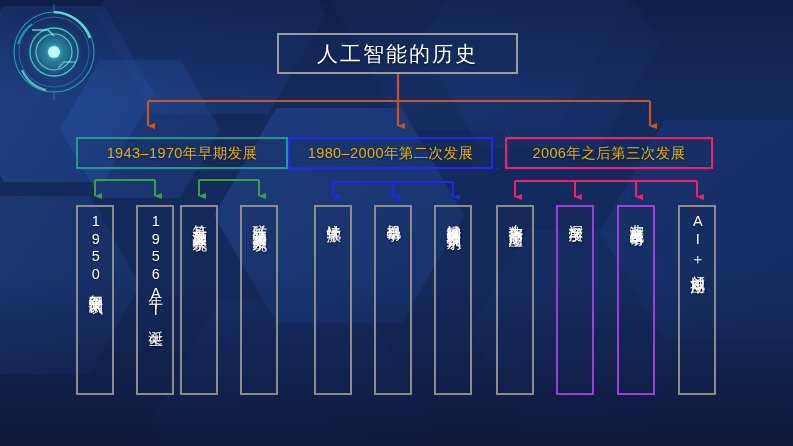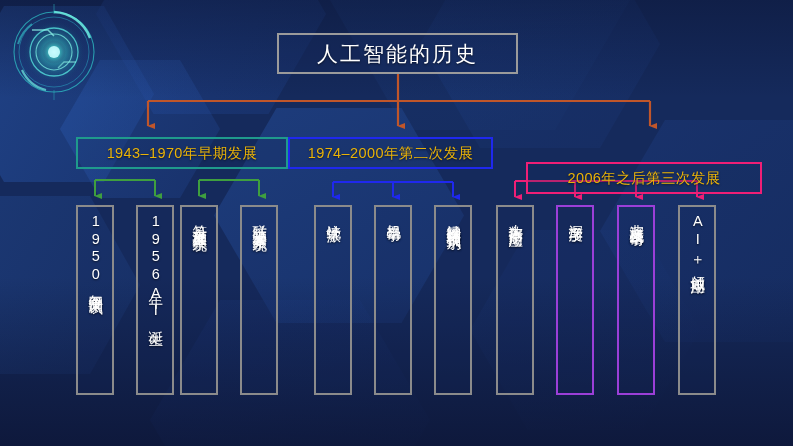--- a/index.html
+++ b/index.html
@@ -56,21 +56,21 @@
   
   .cat{
     position:absolute;top:137px;height:32px;box-sizing:border-box;
     border:2px solid #888;display:flex;align-items:center;justify-content:center;
     background:rgba(21,42,92,.25);
   }
   .cat span{color:#eab308;font-size:14.5px;letter-spacing:.4px;white-space:nowrap;
             text-shadow:0 1px 2px rgba(0,0,0,.55);}
   #cat0{left:76px;width:212px;border-color:#1f9a8c;}
   #cat1{left:288px;width:205px;border-color:#1f28ee;}
-  #cat2{left:526px;width:236px;border-color:#ef1f76;margin-top:25px;}
+  #cat2{left:505px;width:208px;border-color:#ef1f76;}
 
   
   .leaf{
     position:absolute;top:205px;width:38px;box-sizing:border-box;
     border:2px solid #8b8b8b;background:rgba(20,40,90,.18);
     display:flex;align-items:flex-start;justify-content:center;
     padding-top:6px;
   }
   .leaf .vtext{
     writing-mode:vertical-rl;text-orientation:upright;
@@ -178,21 +178,21 @@
       <path d="M575,181 L575,197" marker-end="url(#ar-mg)"></path>
       <path d="M636,181 L636,197" marker-end="url(#ar-mg)"></path>
       <path d="M697,181 L697,197" marker-end="url(#ar-mg)"></path>
     </g>
   </svg>
 
   <div class="cat" id="cat0">
     <span>1943–1970年早期发展</span>
   </div>
   <div class="cat" id="cat1">
-    <span>1974–2000年第二次发展</span>
+    <span>1980–2000年第二次发展</span>
   </div>
   <div class="cat" id="cat2">
     <span>2006年之后第三次发展</span>
   </div>
 
   <div class="leaf" style="left:76px;height:190px;">
     <div class="vtext">1950年图灵测试</div>
   </div>
   <div class="leaf" style="left:136px;height:190px;">
     <div class="vtext">1956年AI诞生</div>

